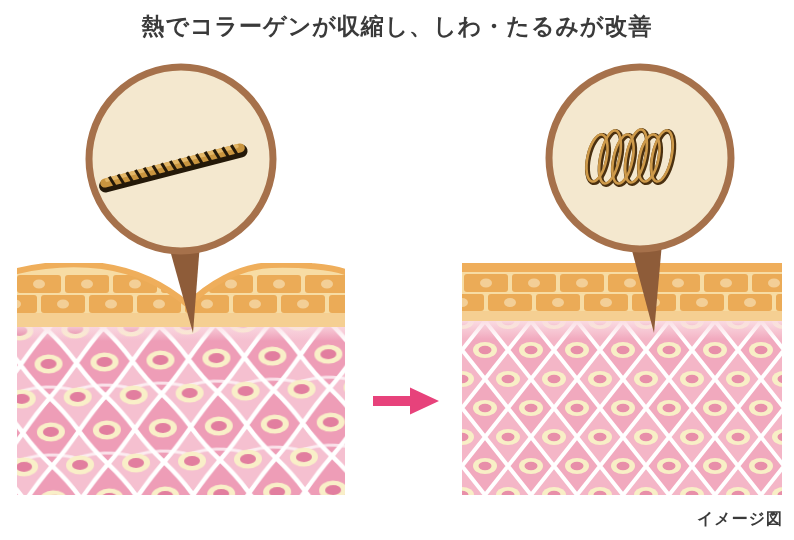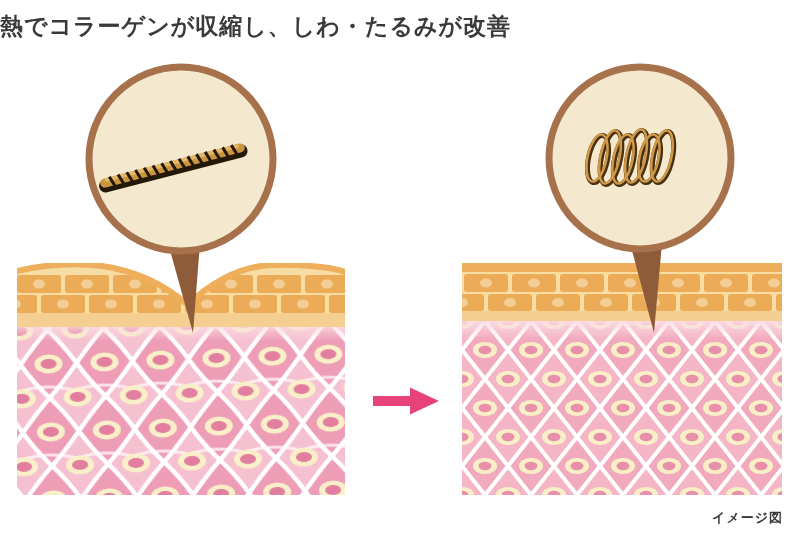--- a/index.html
+++ b/index.html
@@ -1,22 +1,22 @@
 <!DOCTYPE html>
 <html><head>
 <meta charset="utf-8">
 <style>
   html,body{margin:0;padding:0;background:#ffffff;}
   body{width:794px;height:540px;position:relative;overflow:hidden;
        font-family:"Liberation Sans","DejaVu Sans",sans-serif;}
   .stage{position:absolute;inset:0;}
-  .title{position:absolute;top:11px;left:0;right:0;text-align:left;
+  .title{position:absolute;top:11px;left:0;right:0;text-align:center;
          font-size:23px;font-weight:600;letter-spacing:1px;color:#3a3a3a;
          white-space:nowrap;}
-  .caption{position:absolute;top:509px;right:11px;font-size:13px;
+  .caption{position:absolute;top:509px;right:11px;font-size:16px;
            font-weight:600;letter-spacing:1px;color:#3a3a3a;}
   svg.scene{position:absolute;left:0;top:0;}
 </style>
 </head>
 <body>
 
 <div class="stage">
 
   <div class="title">熱でコラーゲンが収縮し、しわ・たるみが改善</div>
 

